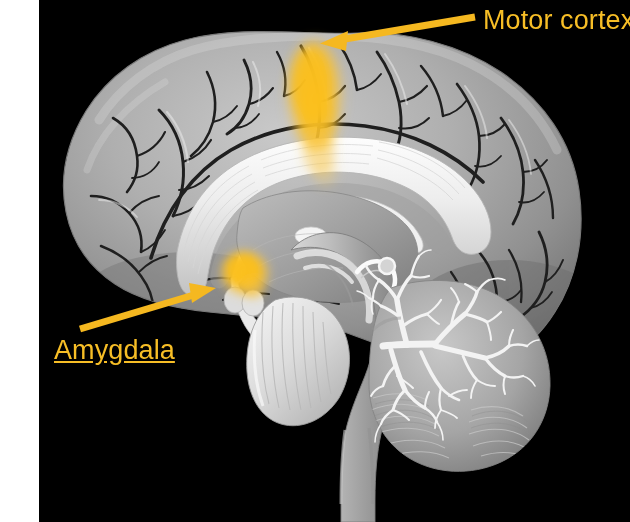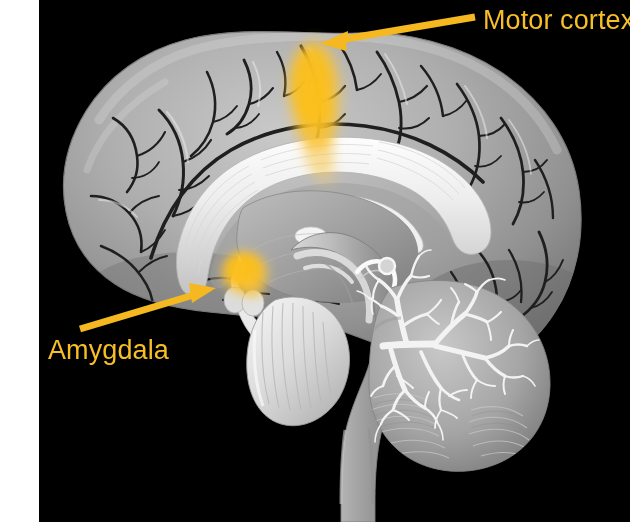--- a/index.html
+++ b/index.html
@@ -36,22 +36,23 @@
     white-space: nowrap;
     letter-spacing: 0.1px;
     color: #F7BE26;
     -webkit-font-smoothing: antialiased;
   }
   #label-motor-cortex {
     left: 444px;
     top: 7px;
   }
   #label-amygdala {
-    left: 9px;
+    left: 15px;
     top: 337px;
+    text-decoration: underline;
   }
 </style>
 </head>
 <body>
 
 <div id="stage">
 
   <svg id="brain-svg" viewBox="0 0 630 522" xmlns="http://www.w3.org/2000/svg">
     <defs>
 

